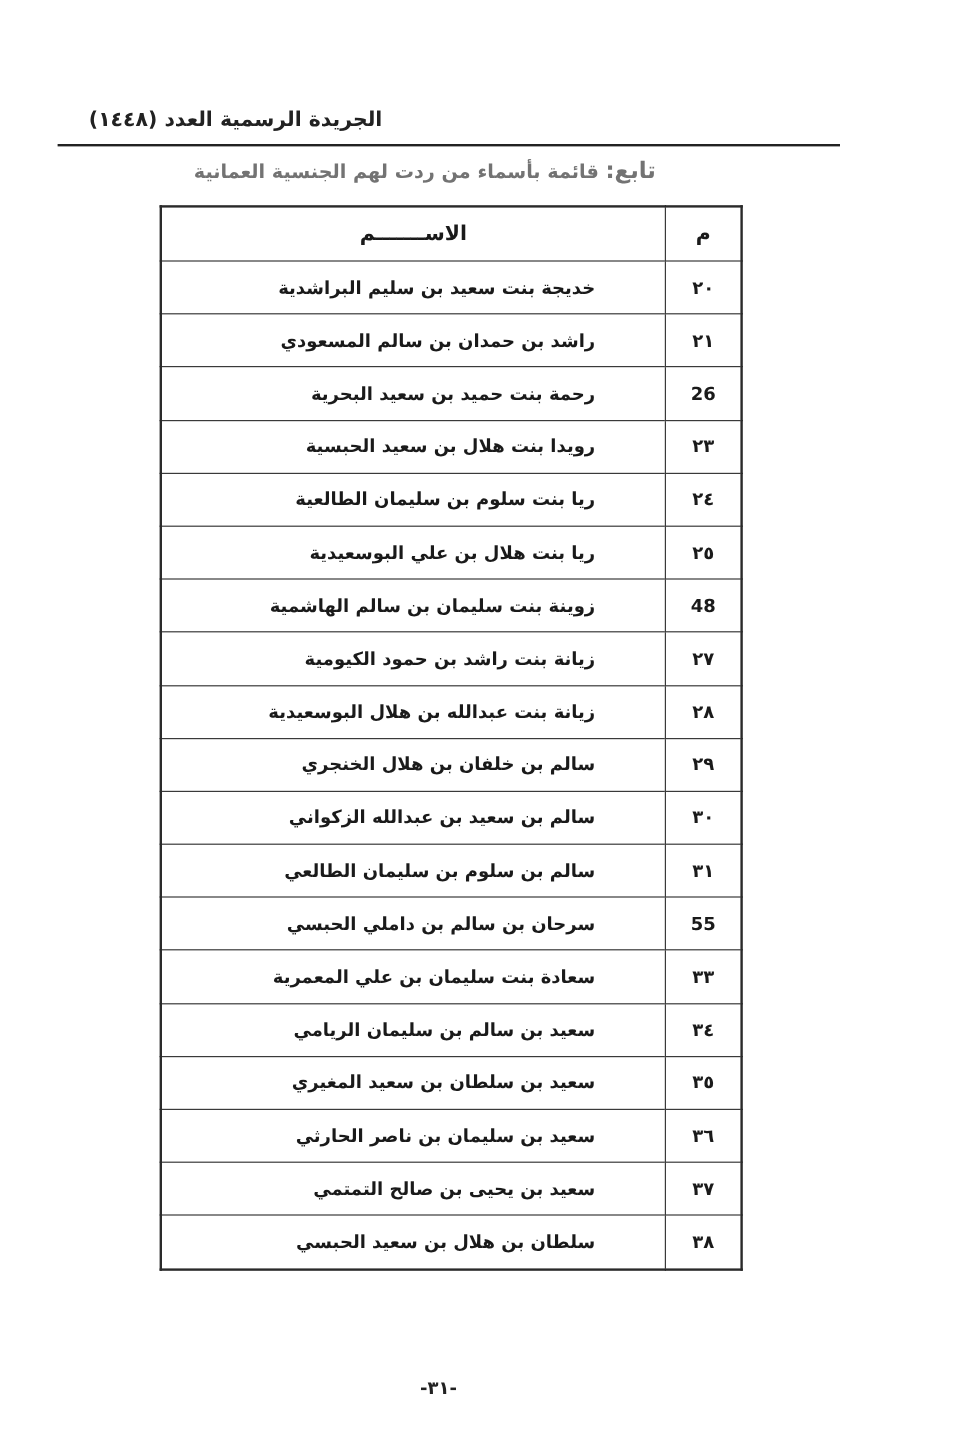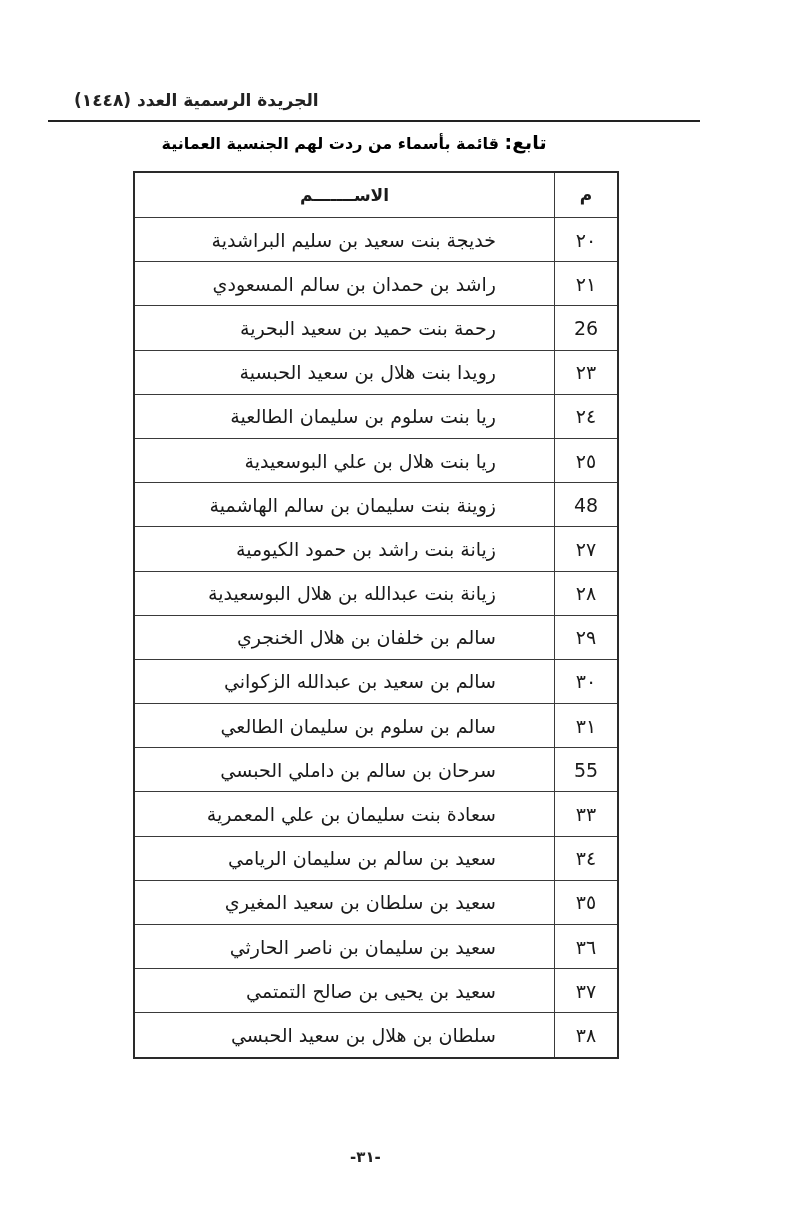--- a/index.html
+++ b/index.html
@@ -3,28 +3,28 @@
 <meta charset="utf-8">
 <style>
   html, body { margin:0; padding:0; background:#ffffff; }
   body { width:800px; height:1210px; position:relative; overflow:hidden;
          font-family:"DejaVu Sans", sans-serif; color:#1a1a1a; }
   .running-head { position:absolute; left:50px; top:90px; width:300px; text-align:left;
          direction:rtl; font-size:17px; font-weight:bold; color:#222; unicode-bidi:plaintext; }
   .running-head span { display:inline-block;margin-left:24px; }
   .head-rule { position:absolute; left:48px; top:120px; width:652px; height:2px; background:#222; }
   .list-title { position:absolute; left:130px; top:131px; width:448px; text-align:center;
-         font-size:16px; font-weight:bold; color:#000000; direction:rtl; }
+         font-size:16px; font-weight:bold; color:#737373; direction:rtl; }
   .list-title .lead { font-size:19px; }
   table.names { position:absolute; left:133px; top:171px; width:486px;
          border-collapse:collapse; direction:rtl; table-layout:fixed; }
   table.names th, table.names td { border:1.5px solid #3a3a3a; padding:0; }
   table.names { border:2px solid #2a2a2a; }
   table.names th { height:44px; font-size:17px; font-weight:bold; }
-  table.names td { height:43.2px; font-size:19px; font-weight:normal; }
+  table.names td { height:43.2px; font-size:15px; font-weight:bold; }
   .col-no { width:62px; text-align:center; }
   .col-name { text-align:right; padding-right:58px !important; }
   th.col-name { text-align:center; padding-right:0 !important; }
   th.col-name span { letter-spacing:1px; }
   .page-no { position:absolute; left:350px; top:1148px; width:100px; text-align:left;
          font-size:15px; font-weight:bold; color:#222; }
 </style>
 </head>
 <body>
 

